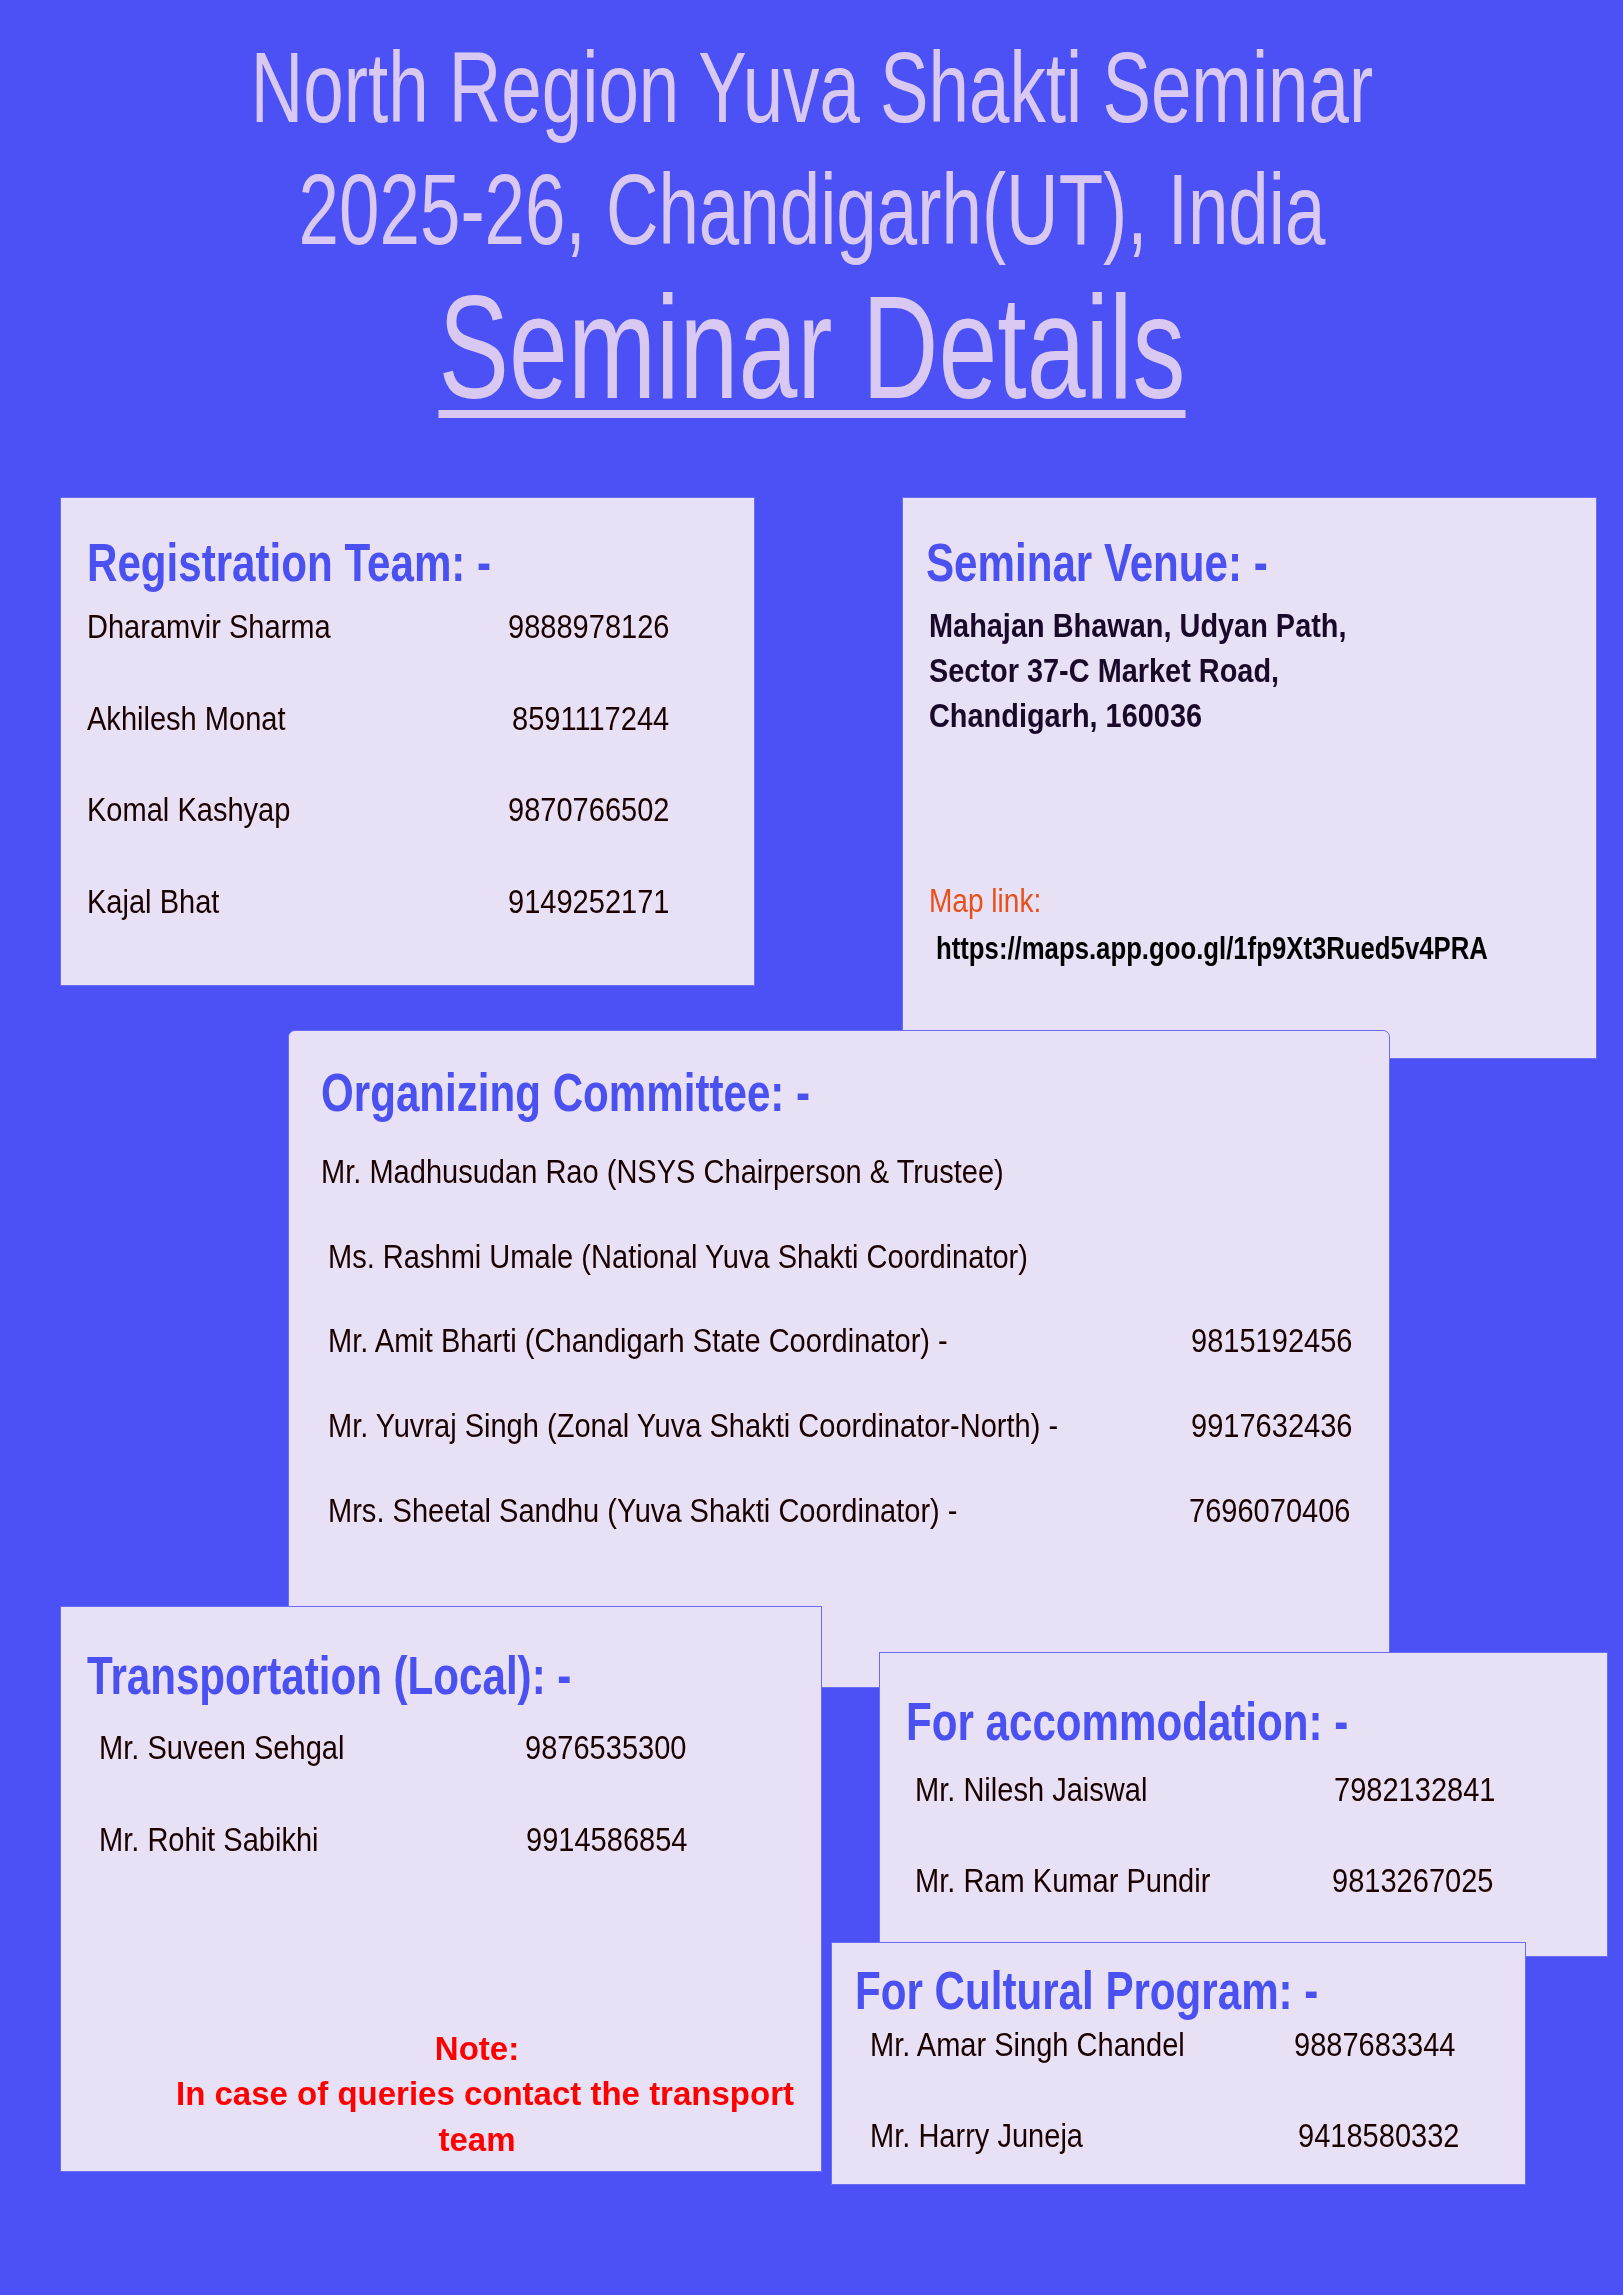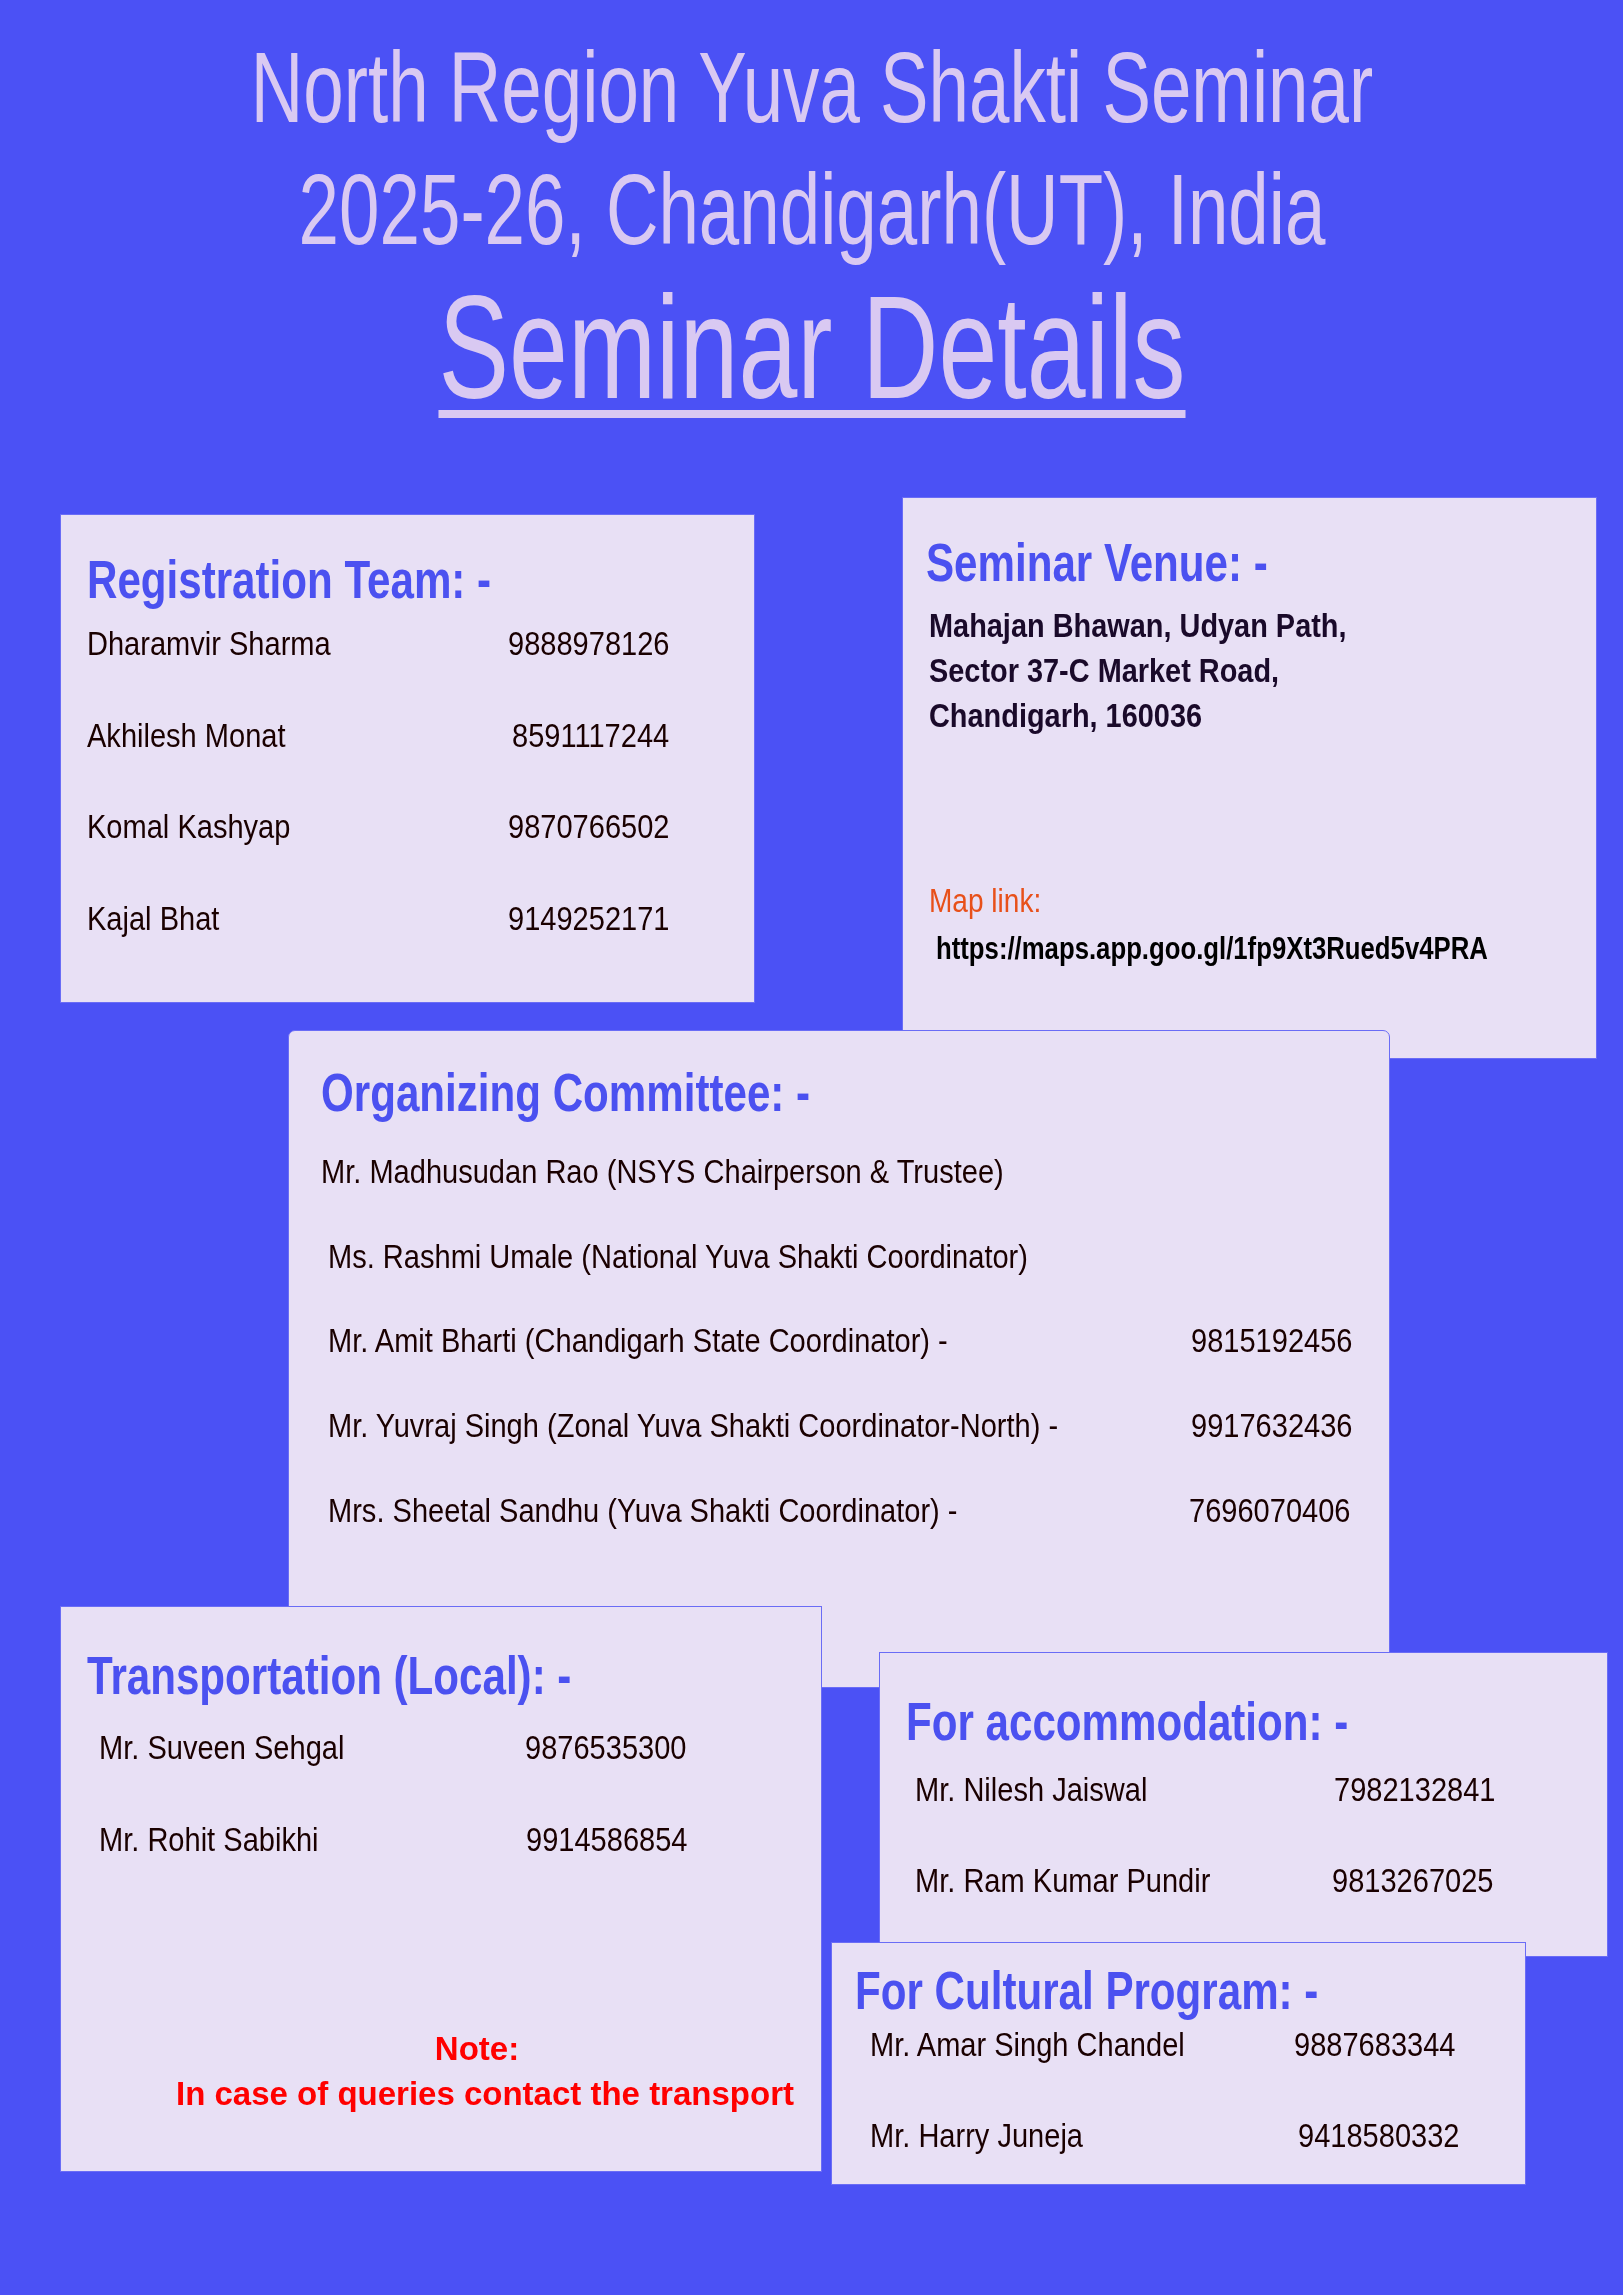--- a/index.html
+++ b/index.html
@@ -42,21 +42,21 @@
   .note { position: absolute; left: 0; width: 100%; text-align: center; color: #ff0000;
           font-weight: bold; font-size: 33px; line-height: 45px; padding-left: 36px; }
 </style>
 </head>
 <body>
 
 <div class="title t1">North Region Yuva Shakti Seminar</div>
 <div class="title t2">2025-26, Chandigarh(UT), India</div>
 <div class="title t3"><span>Seminar Details</span></div>
 
-<div class="card" style="left:60px; top:497px; width:695px; height:489px;margin-top:17px;">
+<div class="card" style="left:60px; top:497px; width:695px; height:489px;">
   <h2 style="left:26px; top:33px;">Registration Team: -</h2>
   <div class="row" style="left:26px; top:110px;">Dharamvir Sharma</div>
   <div class="num" style="left:447px; top:110px;">9888978126</div>
   <div class="row" style="left:26px; top:202px;">Akhilesh Monat</div>
   <div class="num" style="left:451px; top:202px;">8591117244</div>
   <div class="row" style="left:26px; top:293px;">Komal Kashyap</div>
   <div class="num" style="left:447px; top:293px;">9870766502</div>
   <div class="row" style="left:26px; top:385px;">Kajal Bhat</div>
   <div class="num" style="left:447px; top:385px;">9149252171</div>
 </div>
@@ -83,20 +83,21 @@
 </div>
 
 <div class="card" style="left:60px; top:1606px; width:762px; height:566px;">
   <h2 style="left:26px; top:37px;">Transportation (Local): -</h2>
   <div class="row" style="left:38px; top:122px;">Mr. Suveen Sehgal</div>
   <div class="num" style="left:464px; top:122px;">9876535300</div>
   <div class="row" style="left:38px; top:214px;">Mr. Rohit Sabikhi</div>
   <div class="num" style="left:465px; top:214px;">9914586854</div>
   <div class="note" style="top:419px;">Note:</div>
   <div class="note" style="top:464px;margin-left:8px;">In case of queries contact the transport</div>
+  <div class="note" style="top:510px;">team</div>
 </div>
 
 <div class="card" style="left:879px; top:1652px; width:729px; height:305px;">
   <h2 style="left:26px; top:37px;">For accommodation: -</h2>
   <div class="row" style="left:35px; top:118px;">Mr. Nilesh Jaiswal</div>
   <div class="num" style="left:454px; top:118px;">7982132841</div>
   <div class="row" style="left:35px; top:209px;">Mr. Ram Kumar Pundir</div>
   <div class="num" style="left:452px; top:209px;">9813267025</div>
 </div>
 

